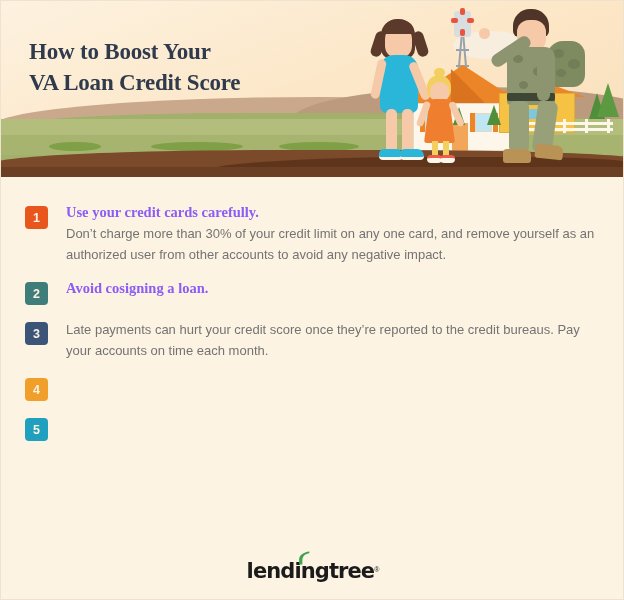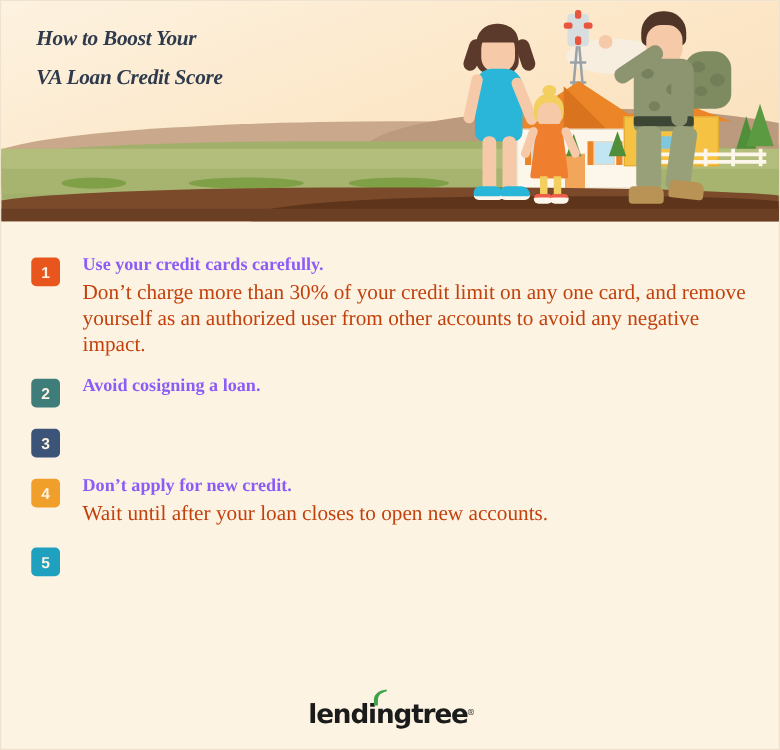--- a/index.html
+++ b/index.html
@@ -287,29 +287,28 @@
   .sol-boot {
     position: absolute; width: 28px; height: 14px;
     background: #b99256; border-radius: 4px 6px 3px 3px;
   }
 
   .camo-dot { position: absolute; background: #6f7a55; border-radius: 50%; opacity: .75; }
 
   
   .title {
     position: absolute;
-    left: 28px; top: 14px;
+    left: 28px; top: 35px;
     width: 330px;
     font-family: "Liberation Serif", serif;
     font-weight: bold;
-    font-size: 17px;
+    font-size: 23px;
     line-height: 31px;
     letter-spacing: -0.2px;
     color: #2f3b4c;
-    font-style: italic;
   }
   .title .line { display: block; white-space: nowrap; }
 
   
   .tips {
     position: absolute;
     left: 0; top: 176px;
     width: 624px;
   }
 
@@ -344,24 +343,24 @@
   .tip-title {
     font-family: "Liberation Serif", serif;
     font-weight: bold;
     font-size: 14.5px;
     line-height: 19px;
     color: #8b5cf6;
     margin-bottom: 1px;
   }
 
   .tip-text {
-    font-family: Liberation Serif, serif;
-    font-size: 17px;
+    font-family: Liberation Sans, sans-serif;
+    font-size: 13px;
     line-height: 21px;
-    color: #c2410c;
+    color: #737373;
     max-width: 545px;
   }
 
   
   .footer {
     position: absolute;
     left: 0; bottom: 16px;
     width: 624px;
     display: flex;
     align-items: center;
@@ -534,29 +533,26 @@
     <div class="tip">
       <div class="badge" style="background:#3f7d7b;">2</div>
       <div class="tip-body">
         <div class="tip-title">Avoid cosigning a loan.</div>
       </div>
     </div>
 
     <div class="tip">
       <div class="badge" style="background:#3b5478;">3</div>
       <div class="tip-body">
+        <div class="tip-text">Late payments can hurt your credit score once they’re reported to the credit bureaus. Pay your accounts on time each month.</div>
       </div>
     </div>
 
     <div class="tip">
       <div class="badge" style="background:#f0a02a;">4</div>
-      <div class="tip-body">
-        <div class="tip-title">Don’t apply for new credit.</div>
-        <div class="tip-text">Wait until after your loan closes to open new accounts.</div>
-      </div>
     </div>
 
     <div class="tip">
       <div class="badge" style="background:#1fa0bf;">5</div>
       <div class="tip-body">
       </div>
     </div>
 
   </div>
 

